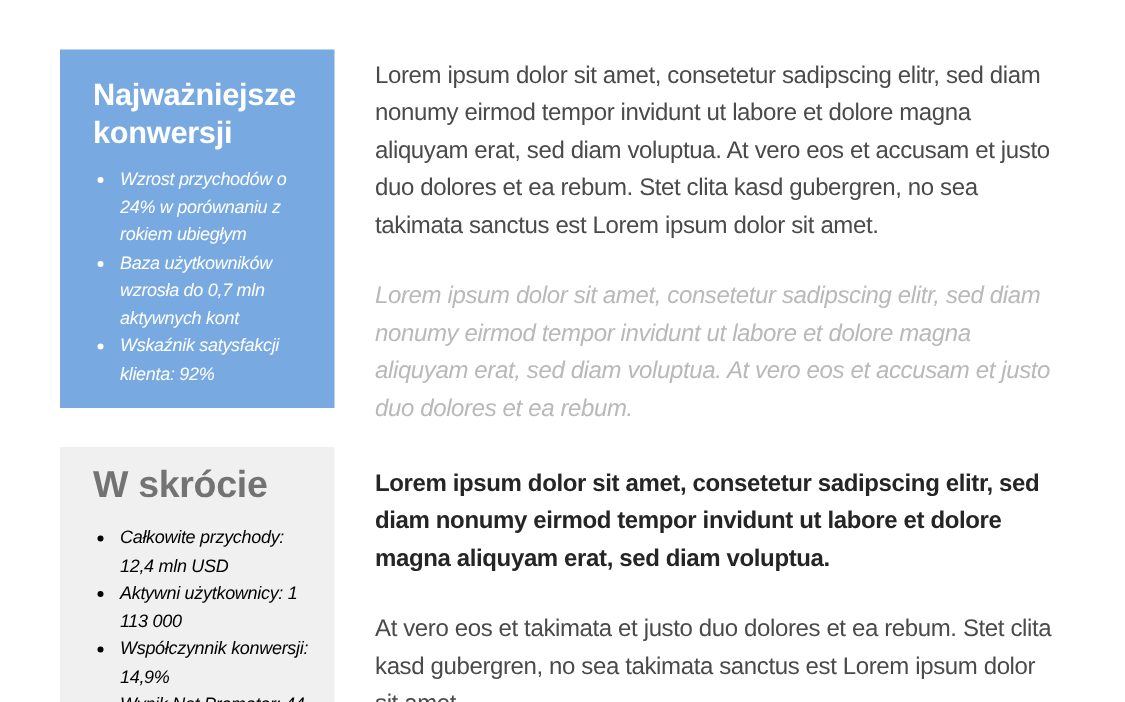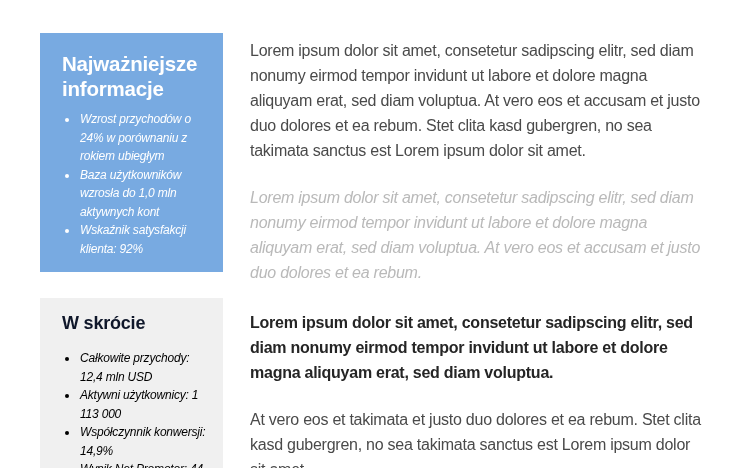--- a/index.html
+++ b/index.html
@@ -47,22 +47,22 @@
     font-weight: 700;
     letter-spacing: -0.2px;
   }
   .card-blue h2 {
     color: #ffffff;
     font-size: 20.5px;
     line-height: 25px;
     margin-bottom: 9px;
   }
   .card-gray h2 {
-    color: #0f172a;
-    font-size: 18px;
+    color: #737373;
+    font-size: 25px;
     line-height: 25px;
     margin-bottom: 13px;
   }
   .card ul {
     margin: 4px;
     padding-left: 13px;
     font-style: italic;
     font-size: 12px;
     line-height: 18.5px;
     letter-spacing: -0.2px;
@@ -95,24 +95,24 @@
     letter-spacing: -0.35px;
   }
 </style>
 </head>
 <body>
 
 <div class="page">
 
   <section class="row row-1">
     <aside class="card card-blue">
-      <h2>Najważniejsze informacje</h2>
+      <h2>Najważniejsze konwersji</h2>
       <ul>
         <li>Wzrost przychodów o 24% w porównaniu z rokiem ubiegłym</li>
-        <li>Baza użytkowników wzrosła do 1,0 mln aktywnych kont</li>
+        <li>Baza użytkowników wzrosła do 0,7 mln aktywnych kont</li>
         <li>Wskaźnik satysfakcji klienta: 92%</li>
       </ul>
     </aside>
     <div class="text-col text-col-1">
       <p class="p-regular">Lorem ipsum dolor sit amet, consetetur sadipscing elitr, sed diam nonumy eirmod tempor invidunt ut labore et dolore magna aliquyam erat, sed diam voluptua. At vero eos et accusam et justo duo dolores et ea rebum. Stet clita kasd gubergren, no sea takimata sanctus est Lorem ipsum dolor sit amet.</p>
       <p class="p-muted">Lorem ipsum dolor sit amet, consetetur sadipscing elitr, sed diam nonumy eirmod tempor invidunt ut labore et dolore magna aliquyam erat, sed diam voluptua. At vero eos et accusam et justo duo dolores et ea rebum.</p>
     </div>
   </section>
 
   <section class="row row-2">

